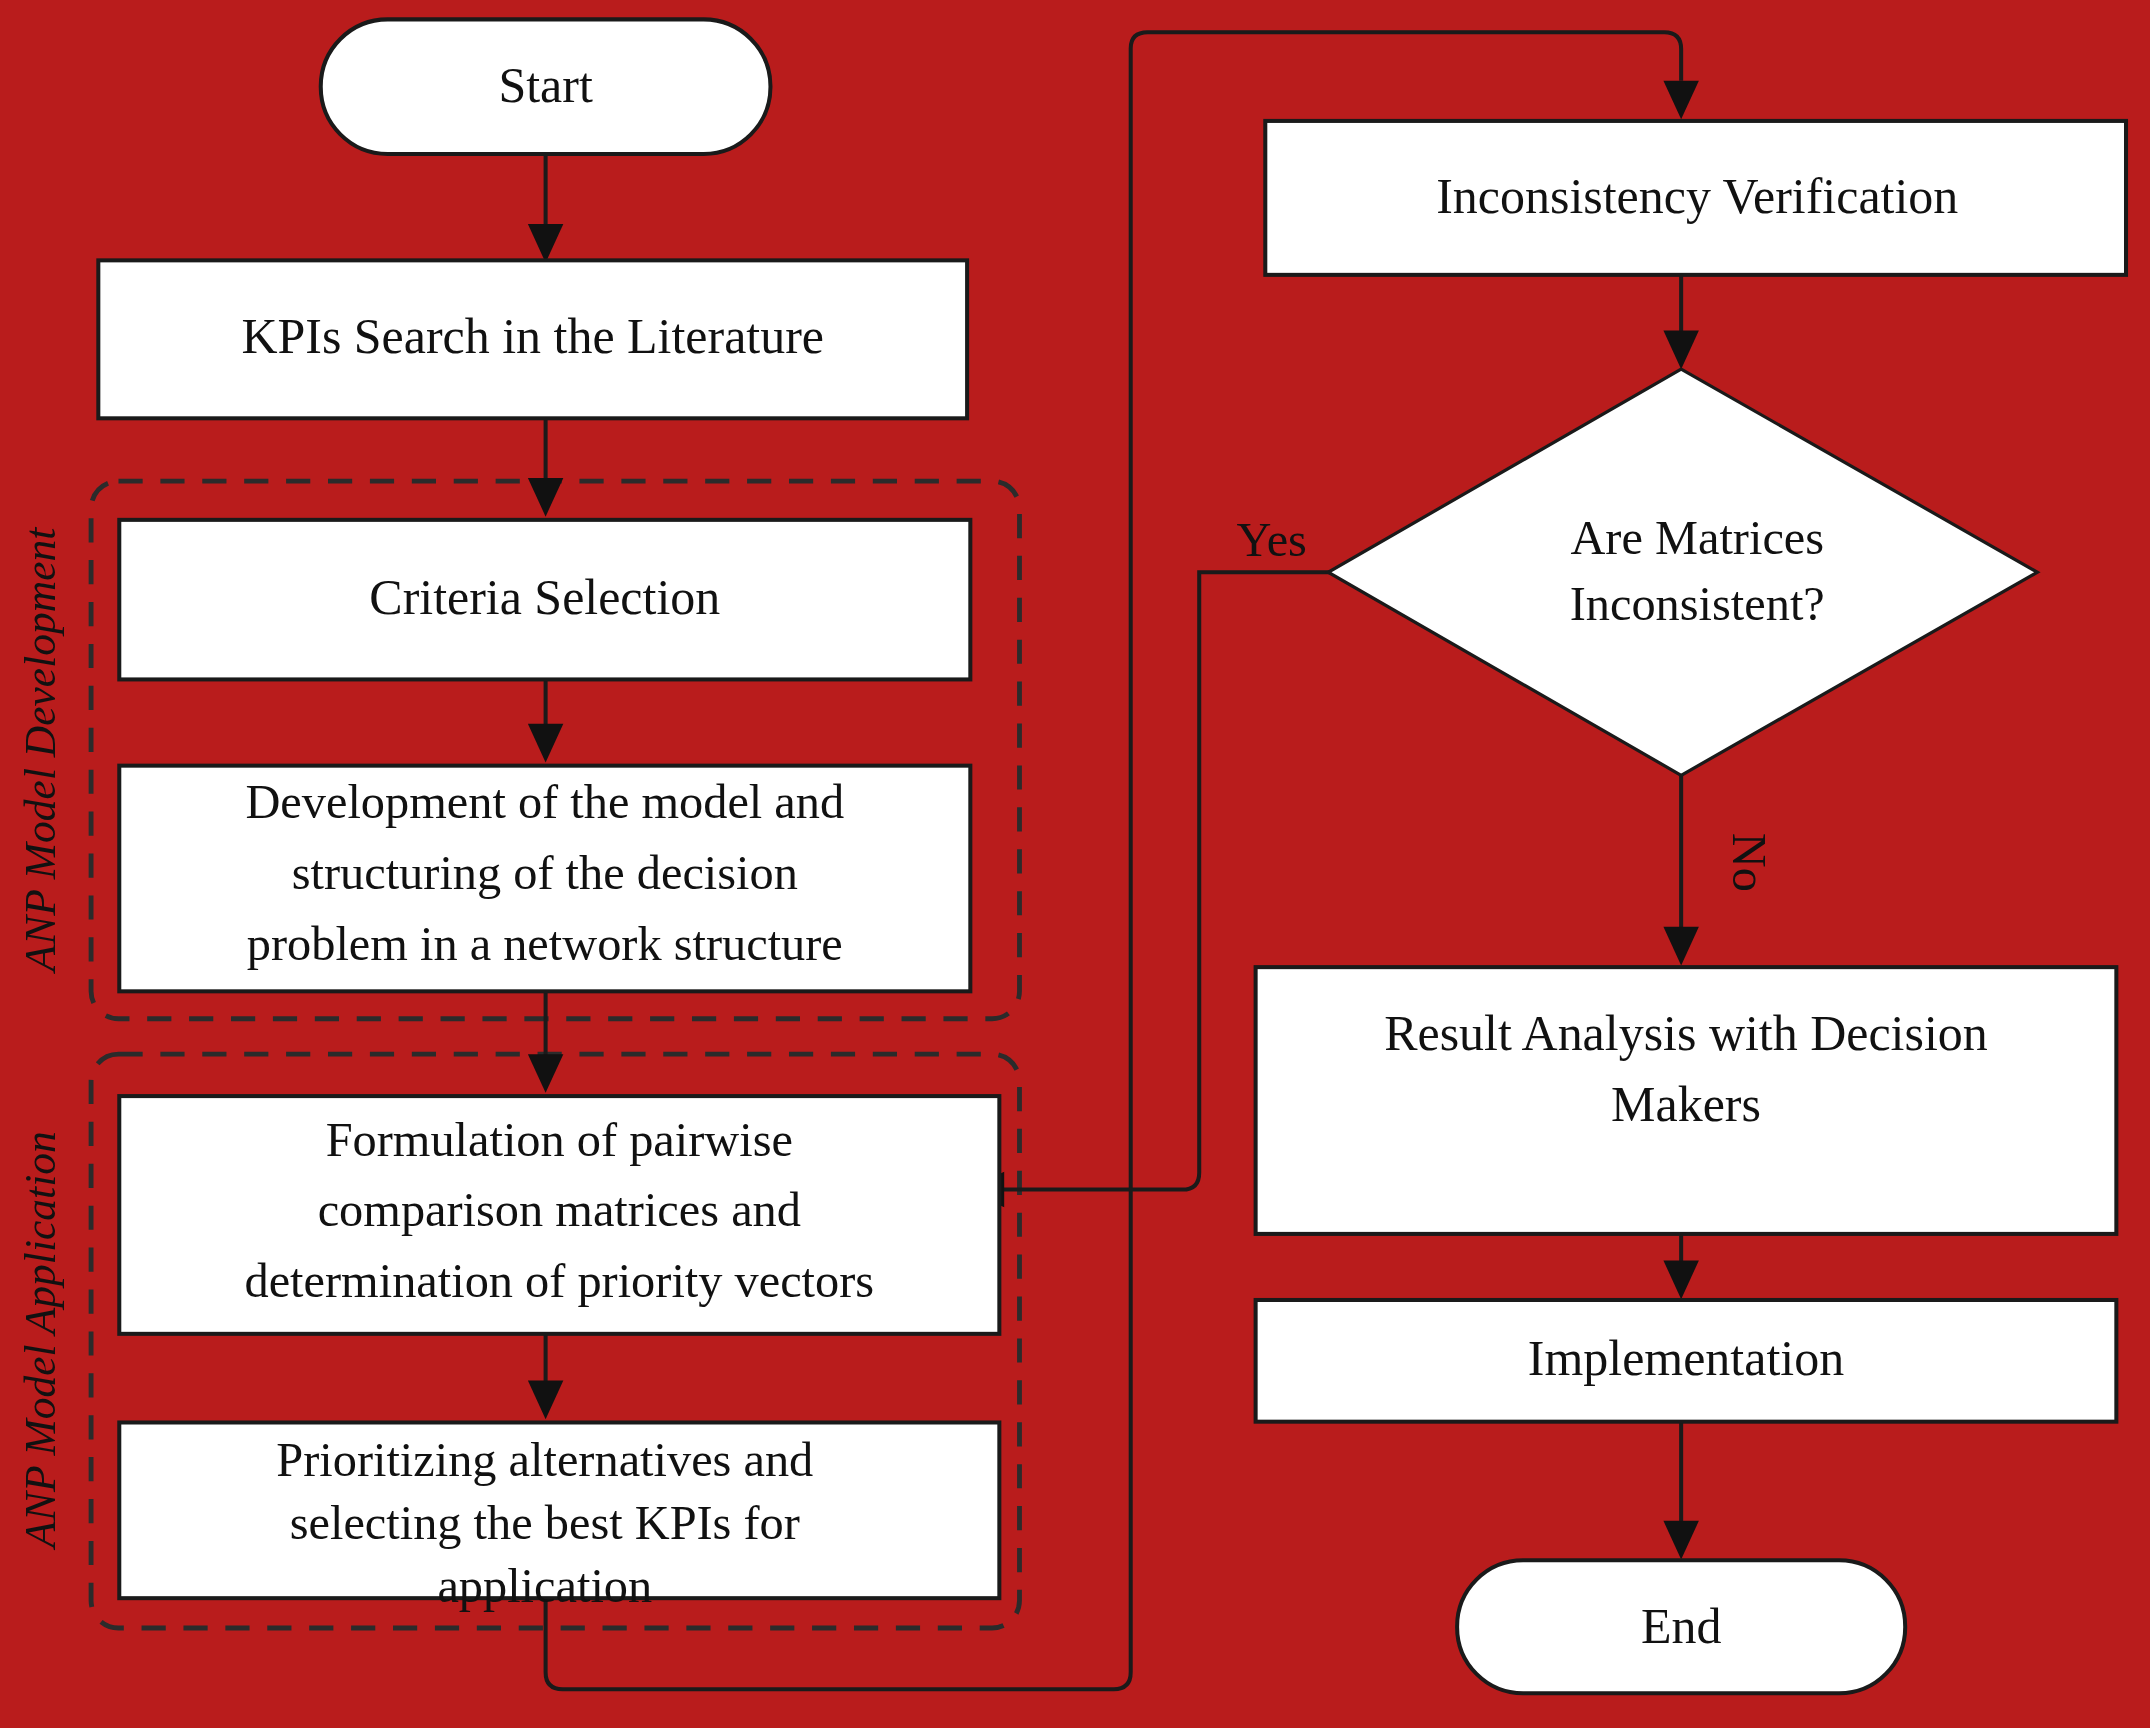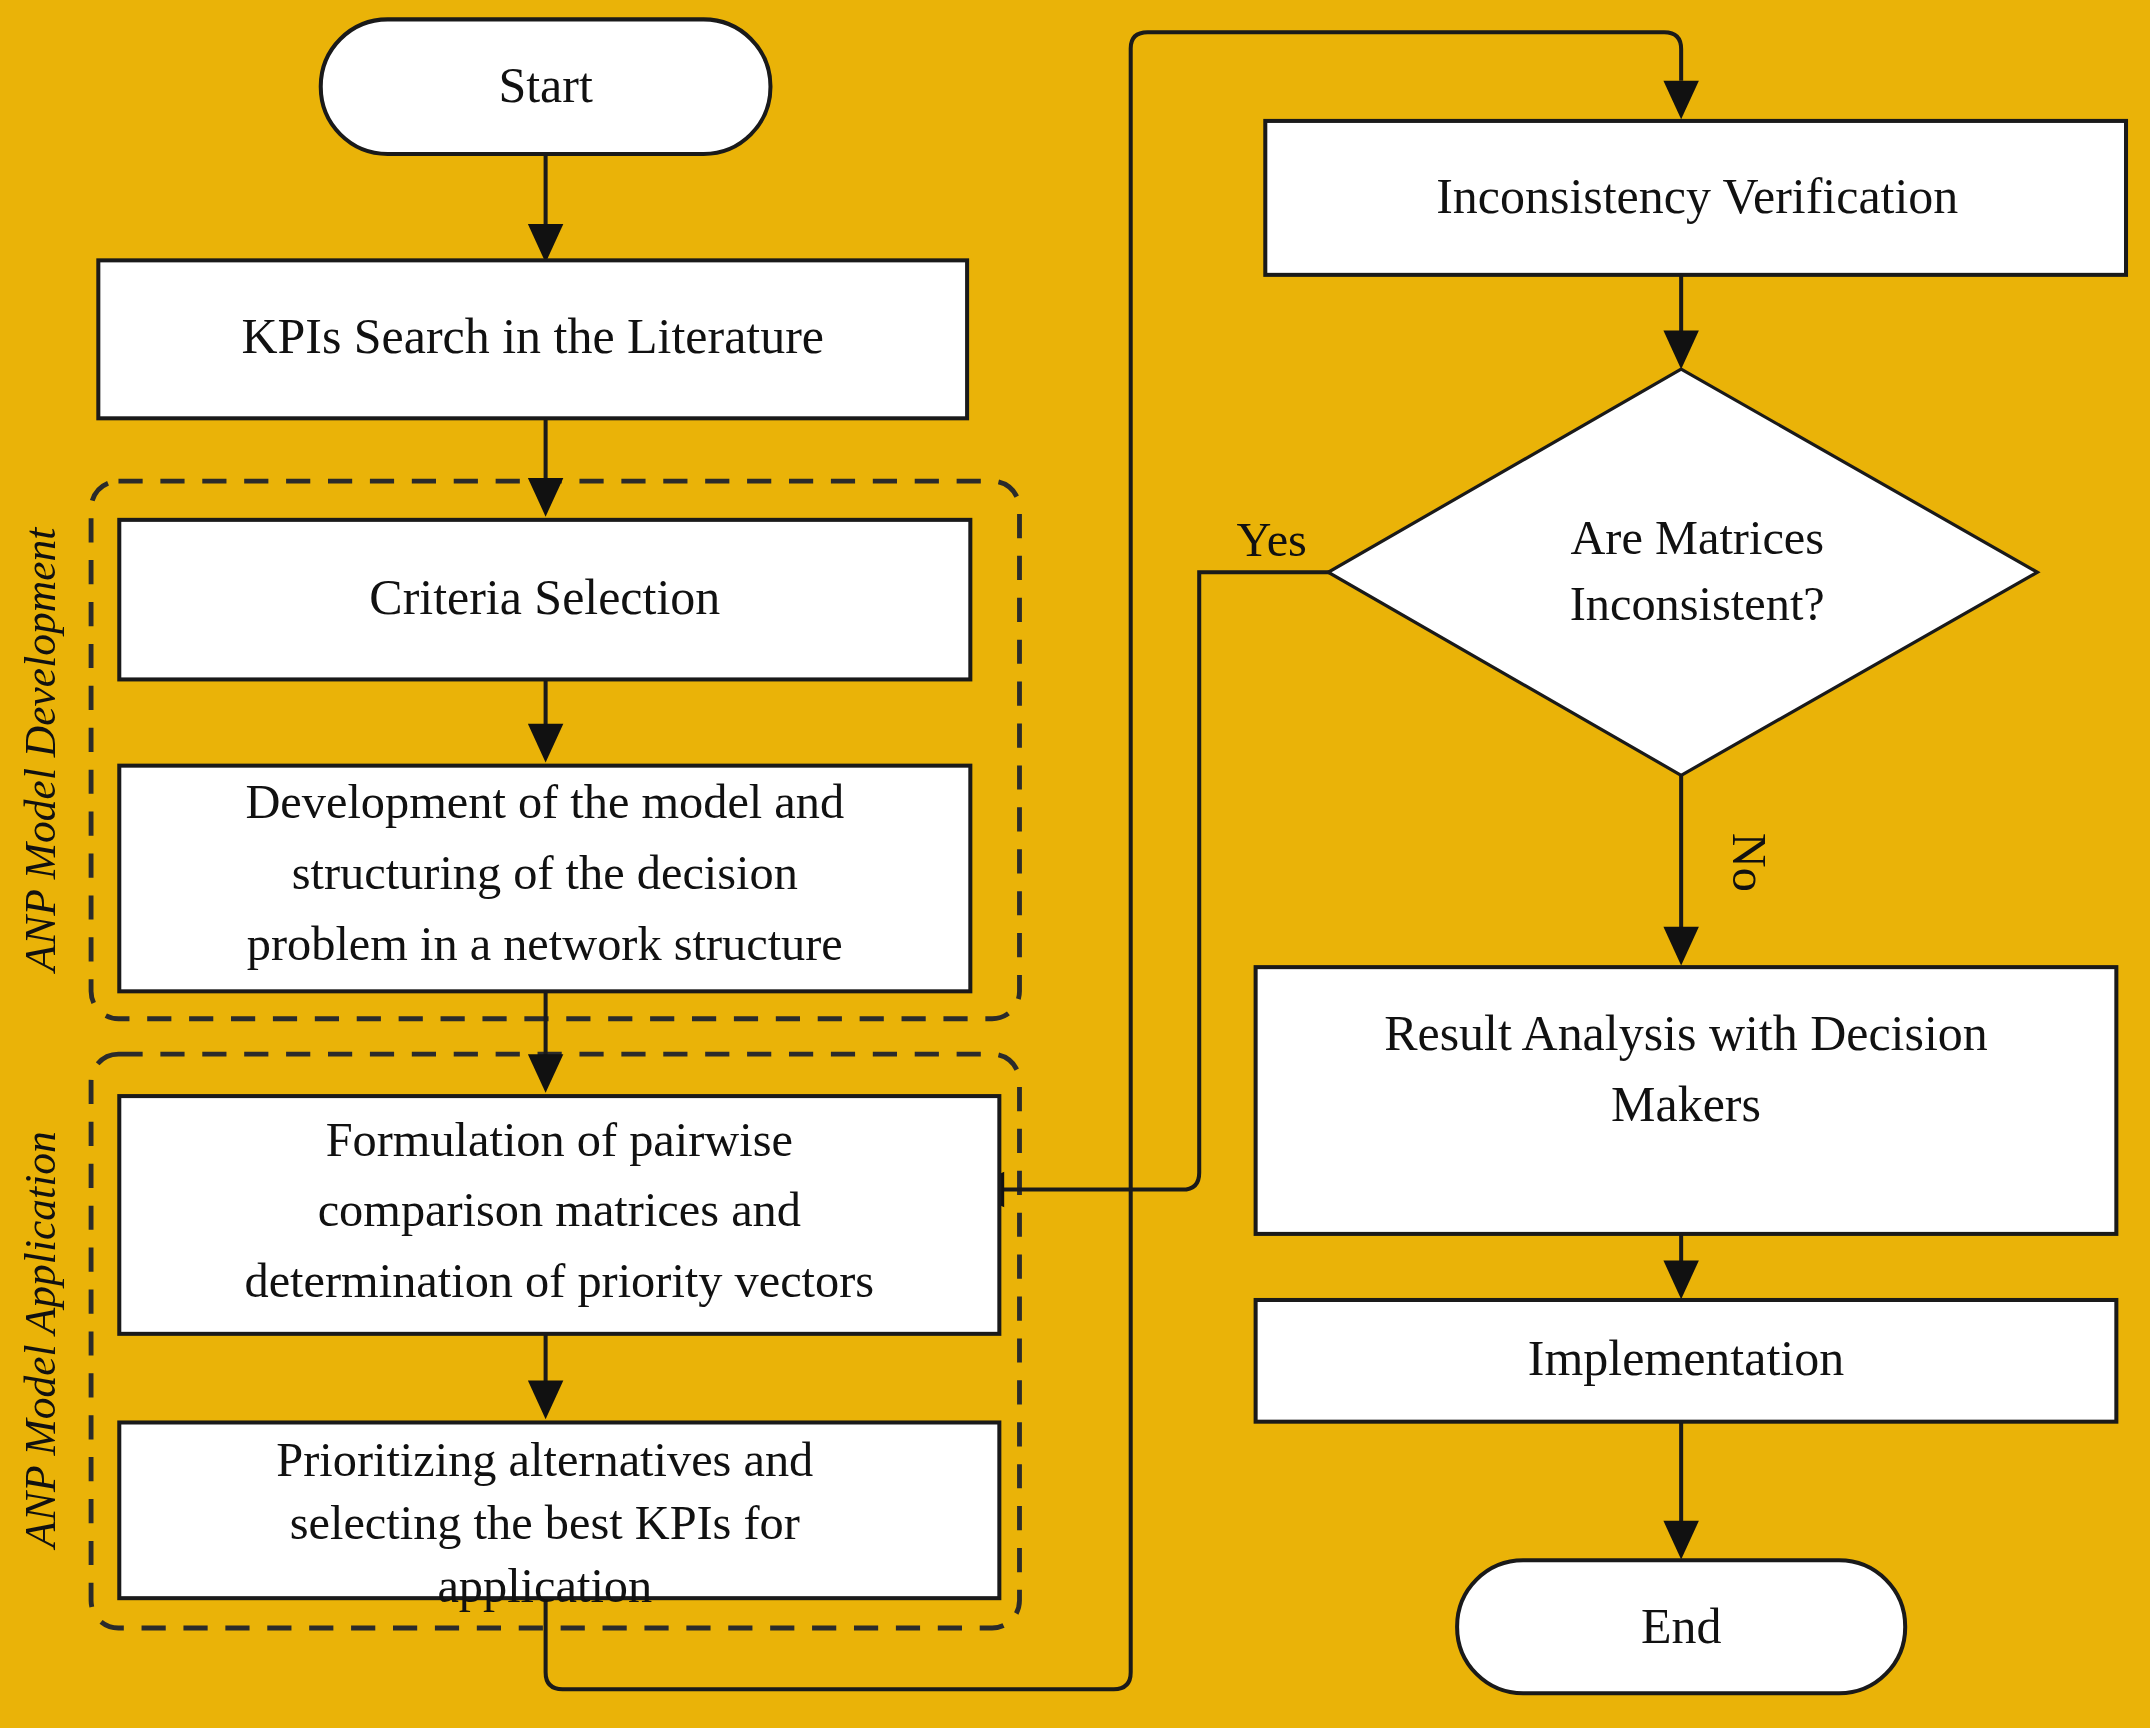--- a/index.html
+++ b/index.html
@@ -4,21 +4,21 @@
 <style>
   html, body {
     margin: 0;
     padding: 0;
     background: #ffffff;
   }
   #flow-root {
     position: relative;
     width: 2151px;
     height: 1728px;
-    background: #eab308;
+    background: #b91c1c;
     font-family: "Liberation Serif", "DejaVu Serif", serif;
   }
   svg.flow-canvas {
     position: absolute;
     left: 0;
     top: 0;
     width: 2151px;
     height: 1732px;
     display: block;
   }

